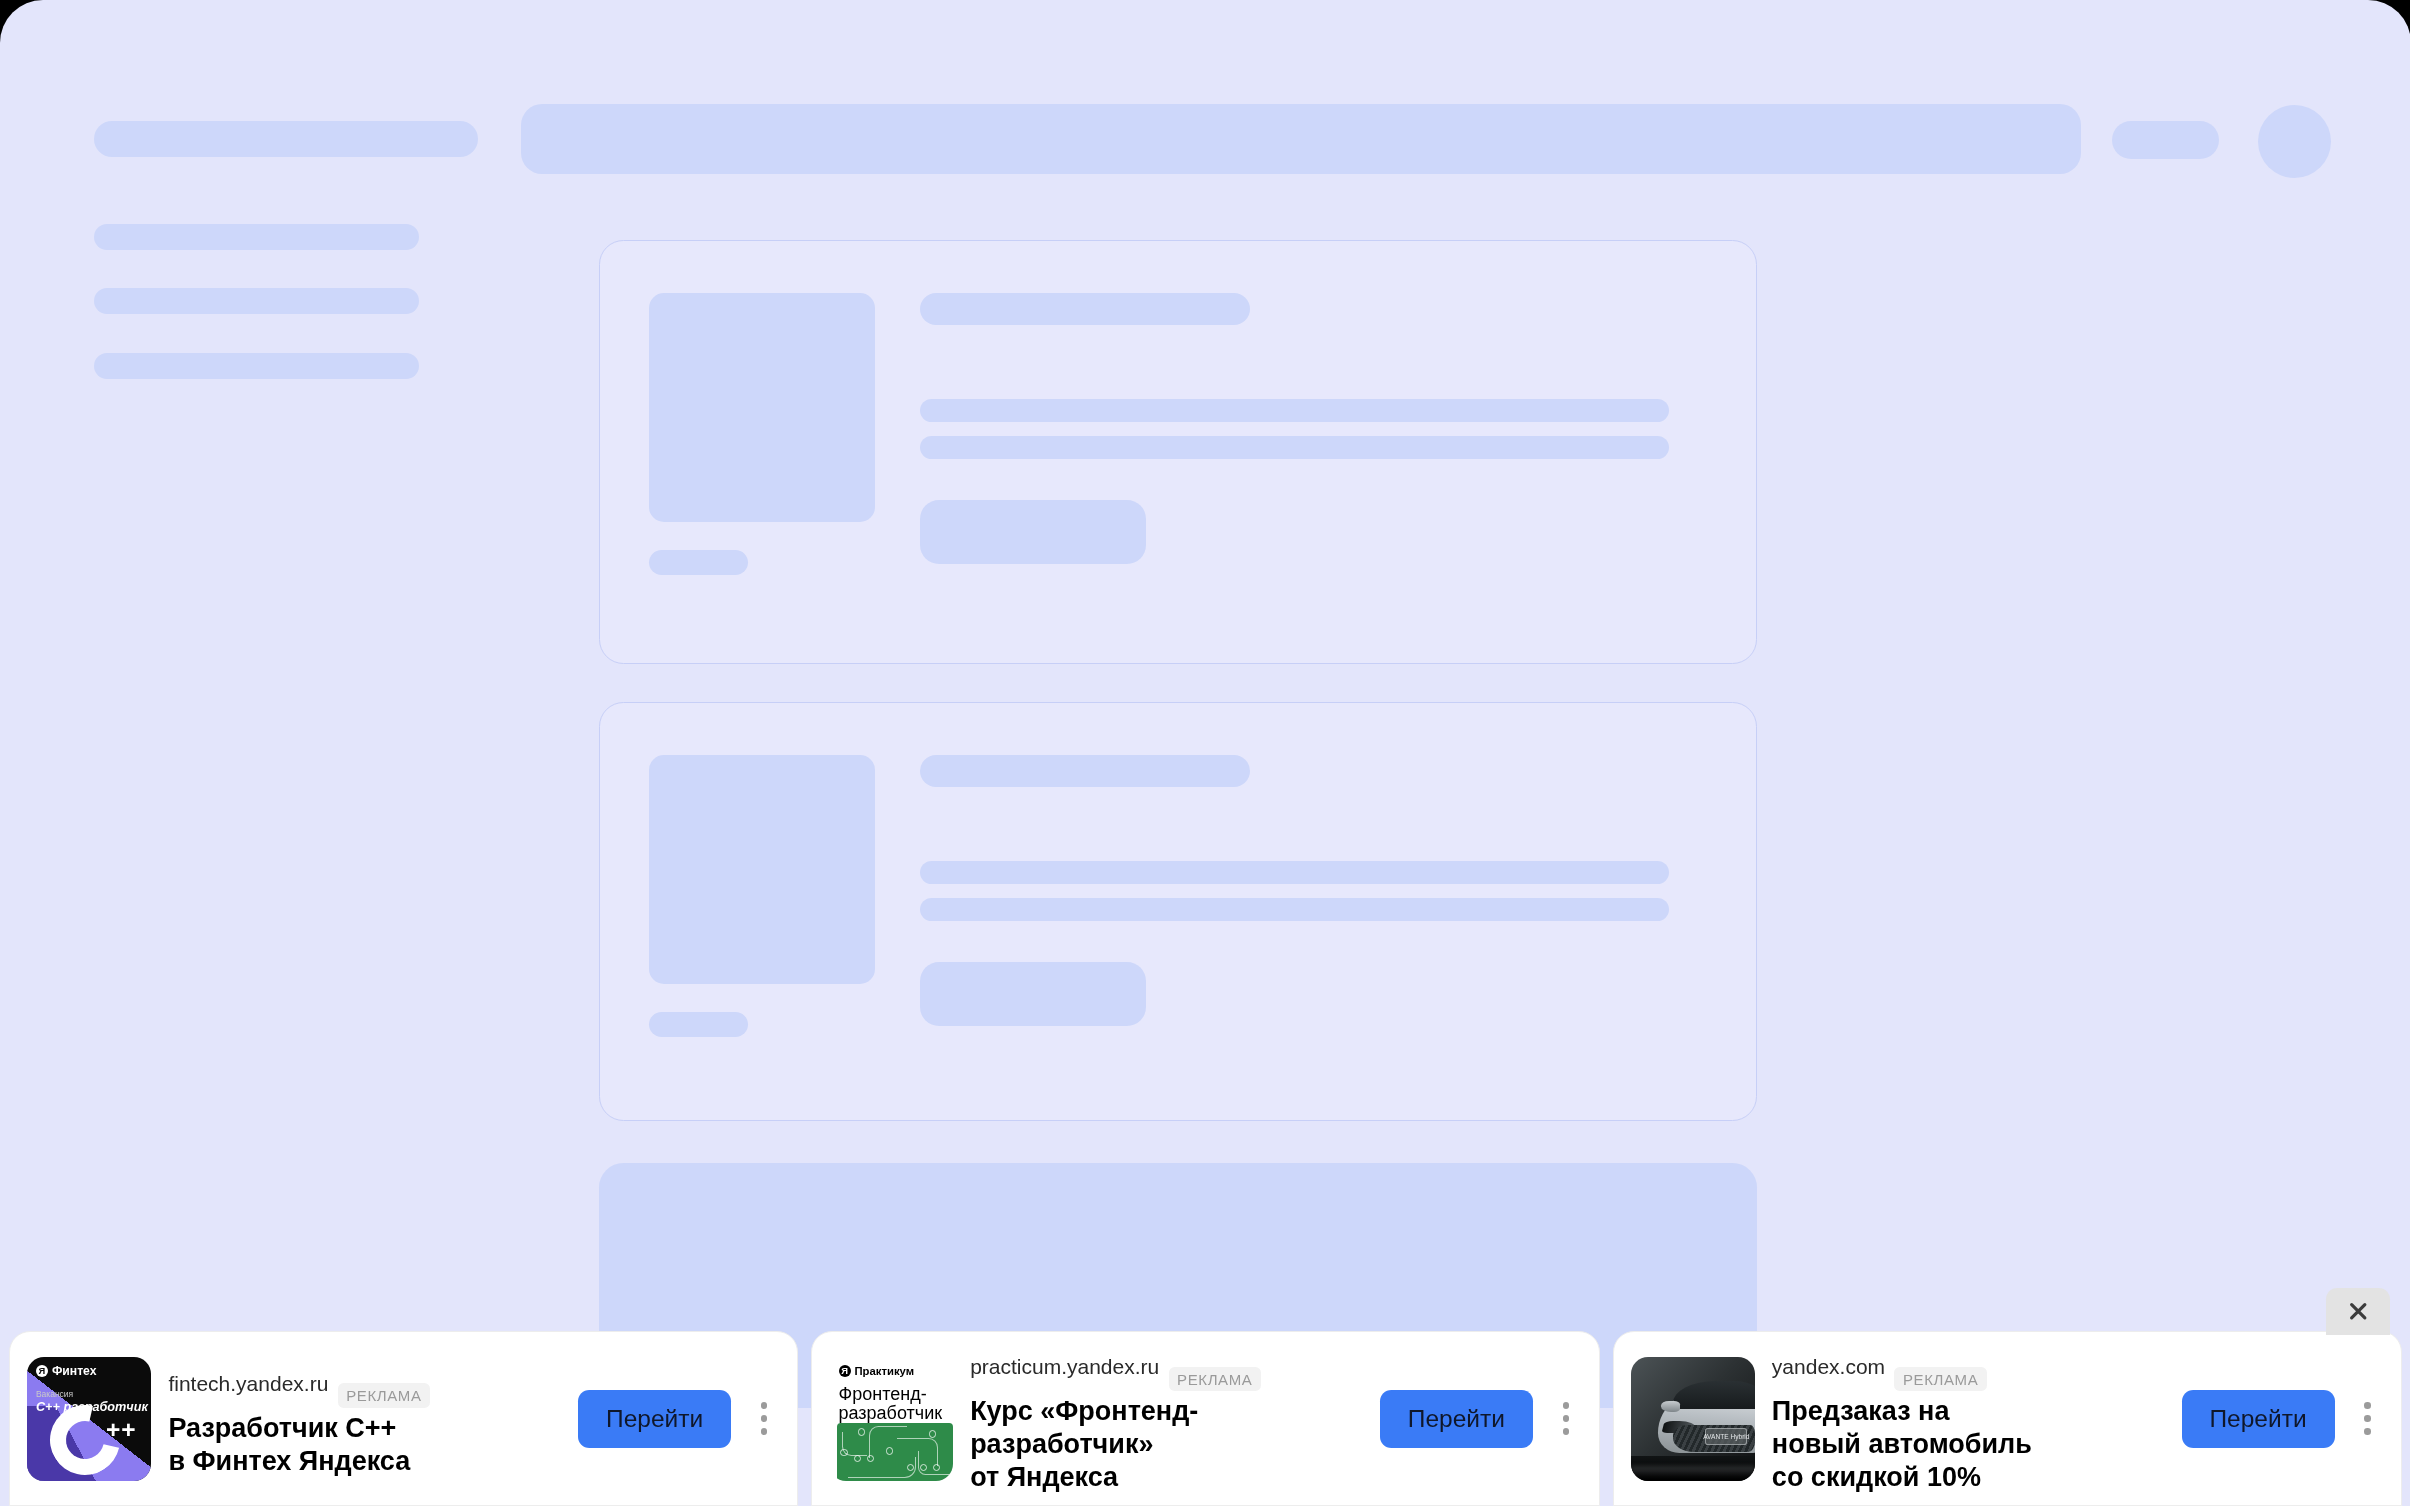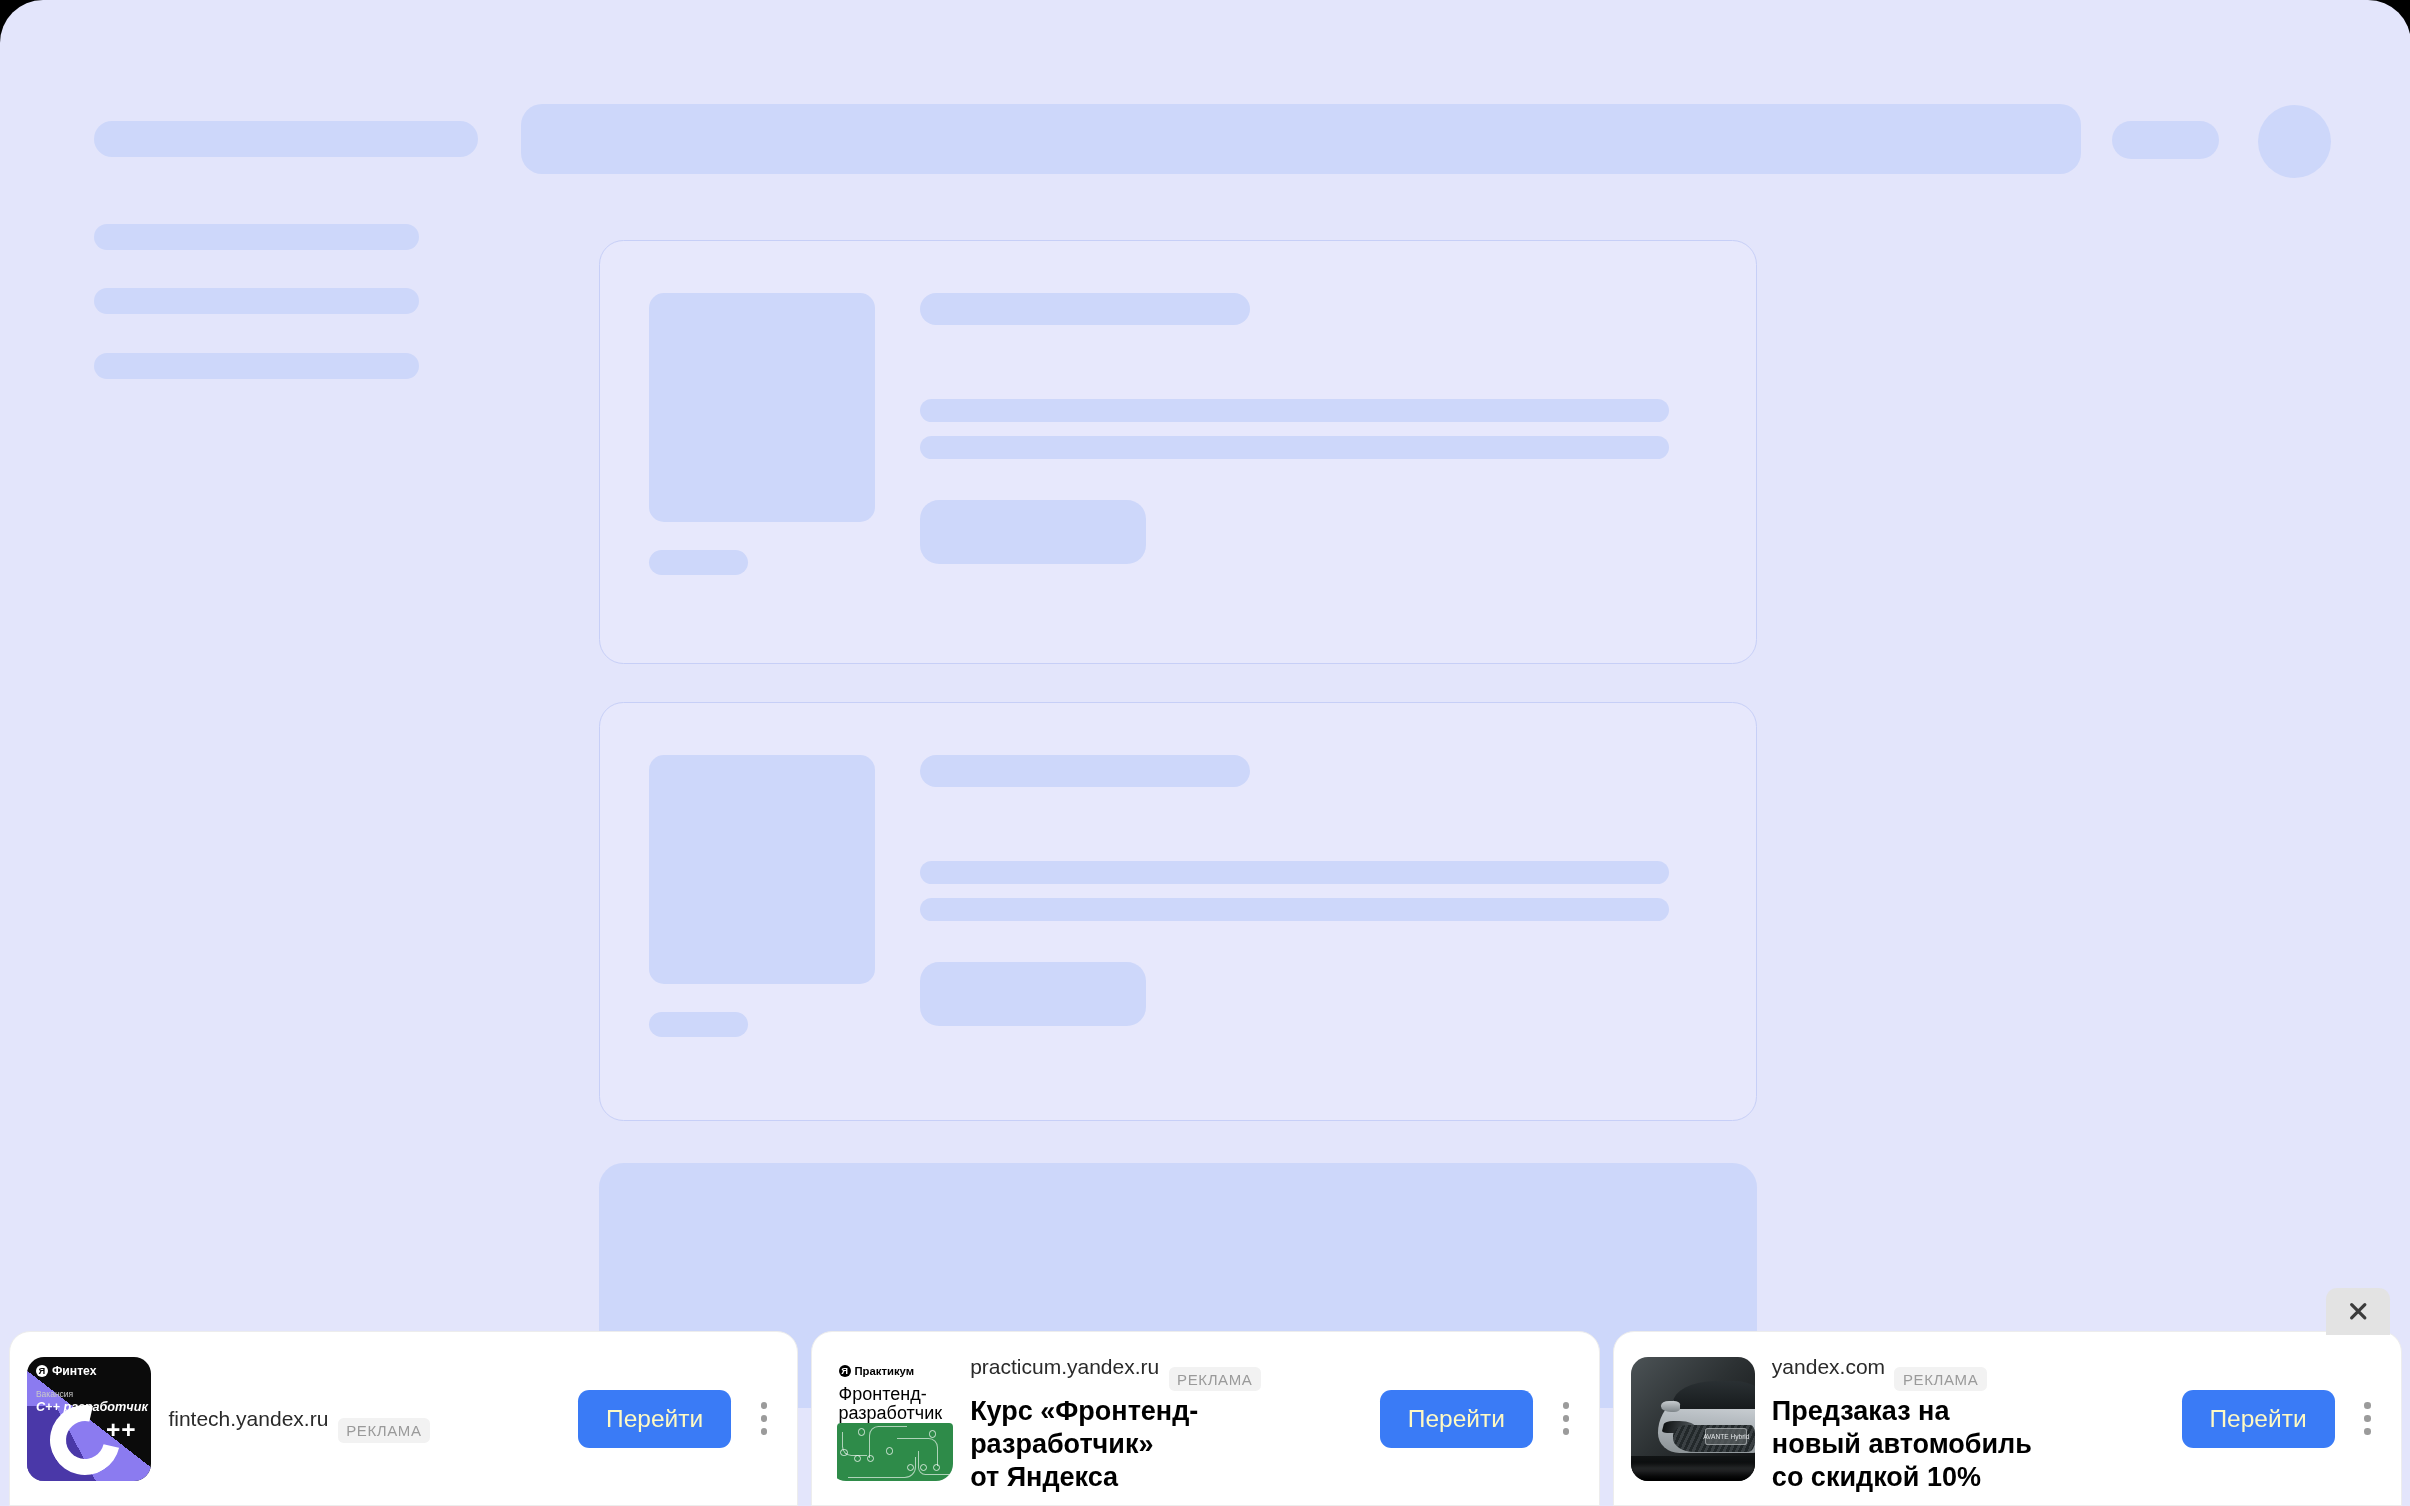--- a/index.html
+++ b/index.html
@@ -154,21 +154,21 @@
     font-size: 27px;
     font-weight: bold;
     color: #000000;
     line-height: 1.22;
     font-family: "Liberation Sans", sans-serif;
   }
 
   .ad-go {
     flex: 0 0 auto;
     background: #3A7BF6;
-    color: #fef9c3;
+    color: #0f172a;
     font-size: 24.5px;
     border: none;
     border-radius: 11.3px;
     padding: 15px 28px;
     cursor: pointer;
     font-family: "Liberation Sans", sans-serif;
     white-space: nowrap;
   }
 
   .ad-dots {
@@ -420,20 +420,24 @@
           </div>
           <div class="tf-sub">Вакансия</div>
           <div class="tf-role">C++ разработчик</div>
         </div>
       </div>
 
       <div class="ad-text">
         <div class="ad-meta">
           <span class="ad-domain">fintech.yandex.ru</span>
           <span class="ad-label">РЕКЛАМА</span>
+        </div>
+        <div class="ad-title">
+          <div>Разработчик C++</div>
+          <div>в Финтех Яндекса</div>
         </div>
       </div>
 
       <button class="ad-go">Перейти</button>
 
       <div class="ad-dots">
         <i></i>
         <i></i>
         <i></i>
       </div>

